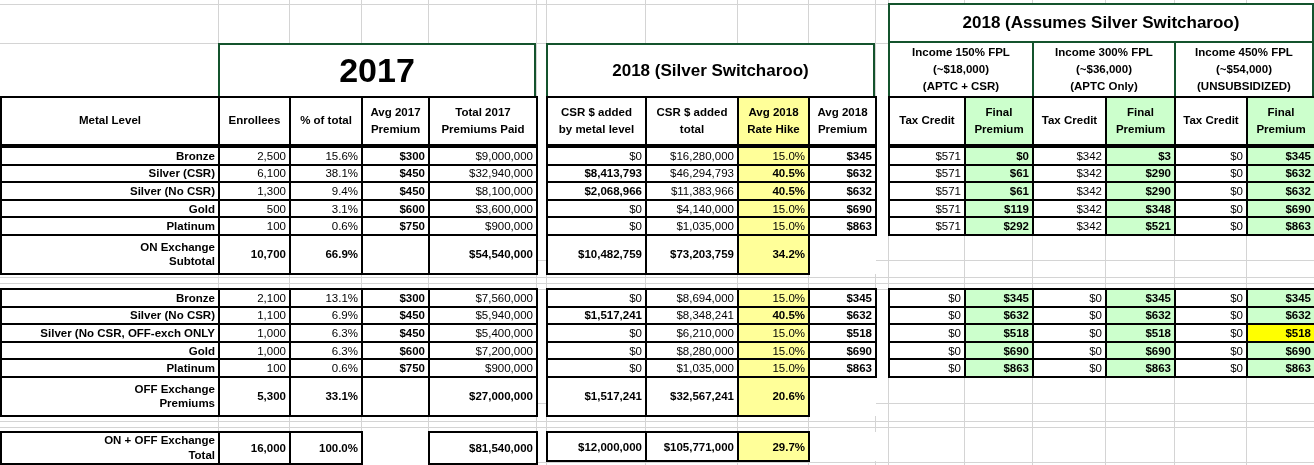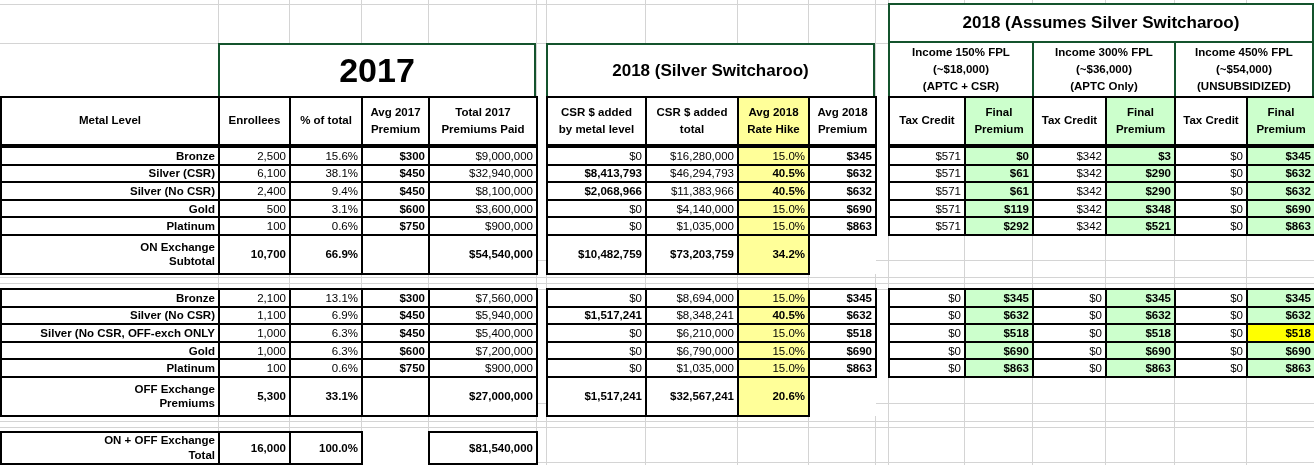--- a/index.html
+++ b/index.html
@@ -167,21 +167,21 @@
         </tr>
         <tr>
           <td class="lbl">Silver (CSR)</td>
           <td>6,100</td>
           <td>38.1%</td>
           <td class="b">$450</td>
           <td>$32,940,000</td>
         </tr>
         <tr>
           <td class="lbl">Silver (No CSR)</td>
-          <td>2,400</td>
+          <td>1,300</td>
           <td>9.4%</td>
           <td class="b">$450</td>
           <td>$8,100,000</td>
         </tr>
         <tr>
           <td class="lbl">Gold</td>
           <td>500</td>
           <td>3.1%</td>
           <td class="b">$600</td>
           <td>$3,600,000</td>
@@ -377,21 +377,21 @@
           <td class="b">$632</td>
         </tr>
         <tr>
           <td>$0</td>
           <td>$6,210,000</td>
           <td class="yellow">15.0%</td>
           <td class="b">$518</td>
         </tr>
         <tr>
           <td>$0</td>
-          <td>$6,790,000</td>
+          <td>$8,280,000</td>
           <td class="yellow">15.0%</td>
           <td class="b">$690</td>
         </tr>
         <tr>
           <td>$0</td>
           <td>$1,035,000</td>
           <td class="yellow">15.0%</td>
           <td class="b">$863</td>
         </tr>
         <tr>
@@ -467,13 +467,29 @@
         <tr>
           <td class="lbl pre" style="height: 27px;">ON + OFF Exchange
 Total</td>
           <td class="b">16,000</td>
           <td class="b">100.0%</td>
           <td class="blank"></td>
           <td class="b">$81,540,000</td>
         </tr>
       </tbody>
     </table>
+  <table id="totalMid" class="body-tbl" style="left:546px;top:431px;width:329px;">
+      <colgroup>
+        <col style="width: 99px;">
+        <col style="width: 92px;">
+        <col style="width: 71px;">
+        <col style="width: 67px;">
+      </colgroup>
+      <tbody>
+        <tr>
+          <td class="b" style="height: 27px;">$12,000,000</td>
+          <td class="b">$105,771,000</td>
+          <td class="yellow b">29.7%</td>
+          <td class="blank"></td>
+        </tr>
+      </tbody>
+    </table>
 </div>
 
 </body></html>

